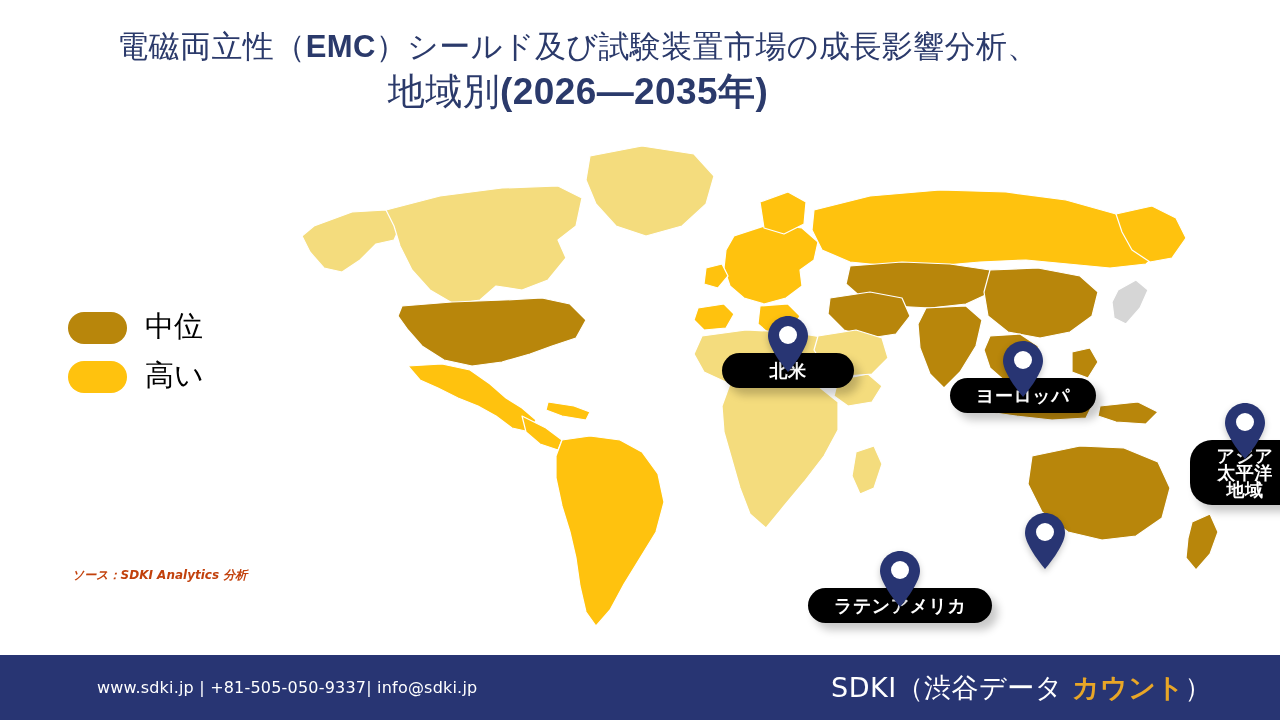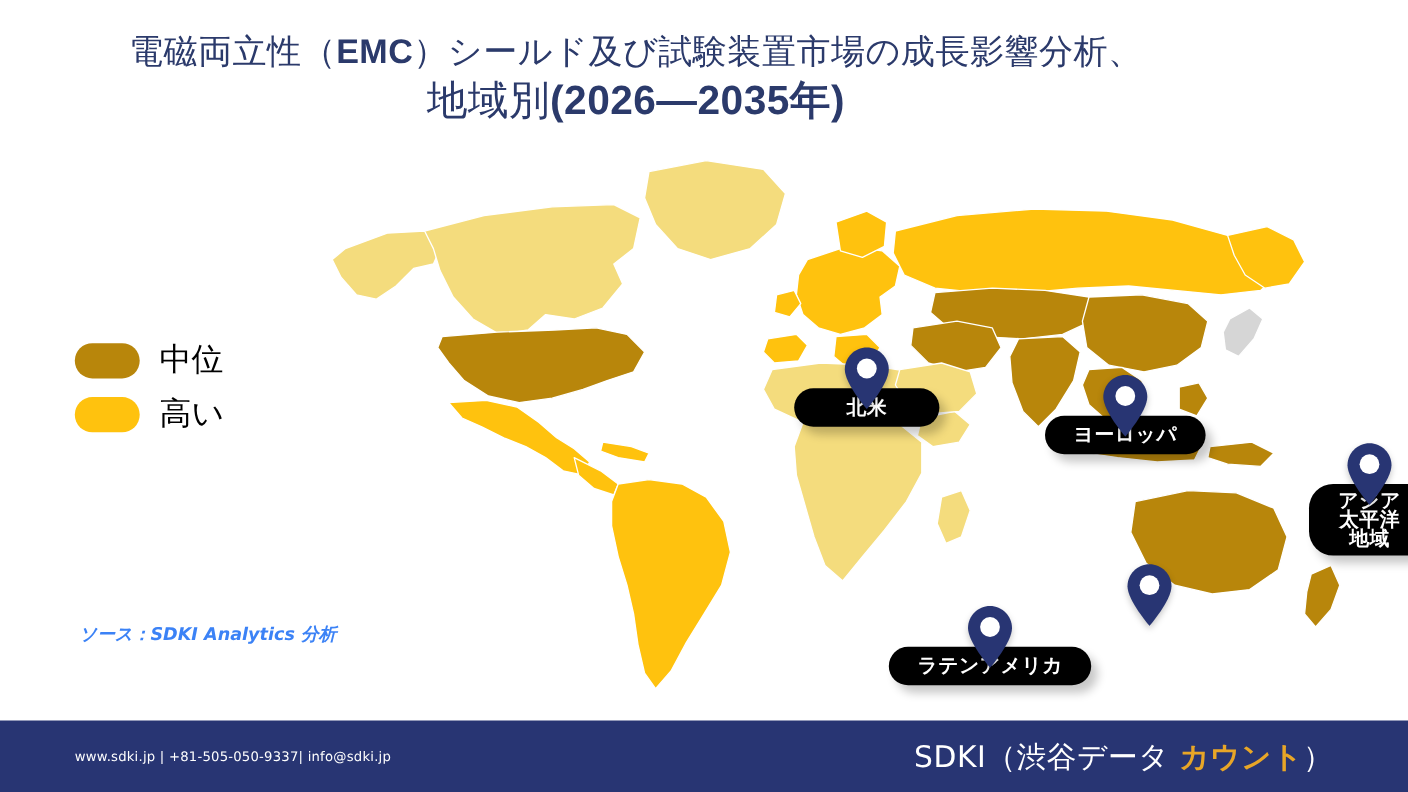--- a/index.html
+++ b/index.html
@@ -62,24 +62,24 @@
     font-size: 29px;
     color: #000000;
     line-height: 1;
   }
 
   
   .source-note {
     position: absolute;
     left: 72px; top: 567px;
     font-family: "DejaVu Sans", sans-serif;
-    font-size: 16px;
+    font-size: 12px;
     font-style: italic;
     font-weight: bold;
-    color: #3b82f6;
+    color: #c2410c;
     white-space: nowrap;
   }
 
   
   .map-wrap {
     position: absolute;
     left: 290px; top: 140px;
     width: 960px; height: 500px;
   }
   .map-wrap svg { display: block; width: 100%; height: 100%; }
@@ -134,22 +134,23 @@
     width: 1280px; height: 65px;
     background: #283573;
     display: flex;
     align-items: center;
     justify-content: space-between;
     padding: 0 68px;
   }
   .footer-contact {
     color: #ffffff;
     font-family: "DejaVu Sans", sans-serif;
-    font-size: 12px;
+    font-size: 16px;
     letter-spacing: 0.2px;
+    margin-left: 29px;
   }
   .footer-logo {
     font-family: "DejaVu Sans", sans-serif;
     font-size: 27px;
     color: #ffffff;
     letter-spacing: 0.5px;
     white-space: nowrap;
     text-align: center;
   }
   .footer-logo .brand { font-weight: normal; }

